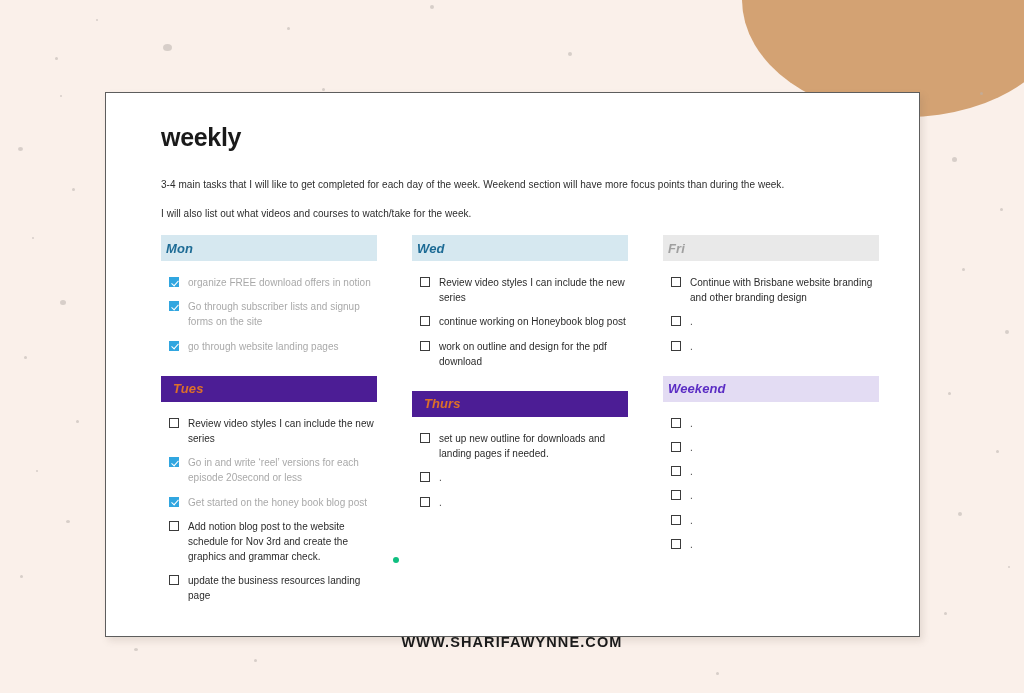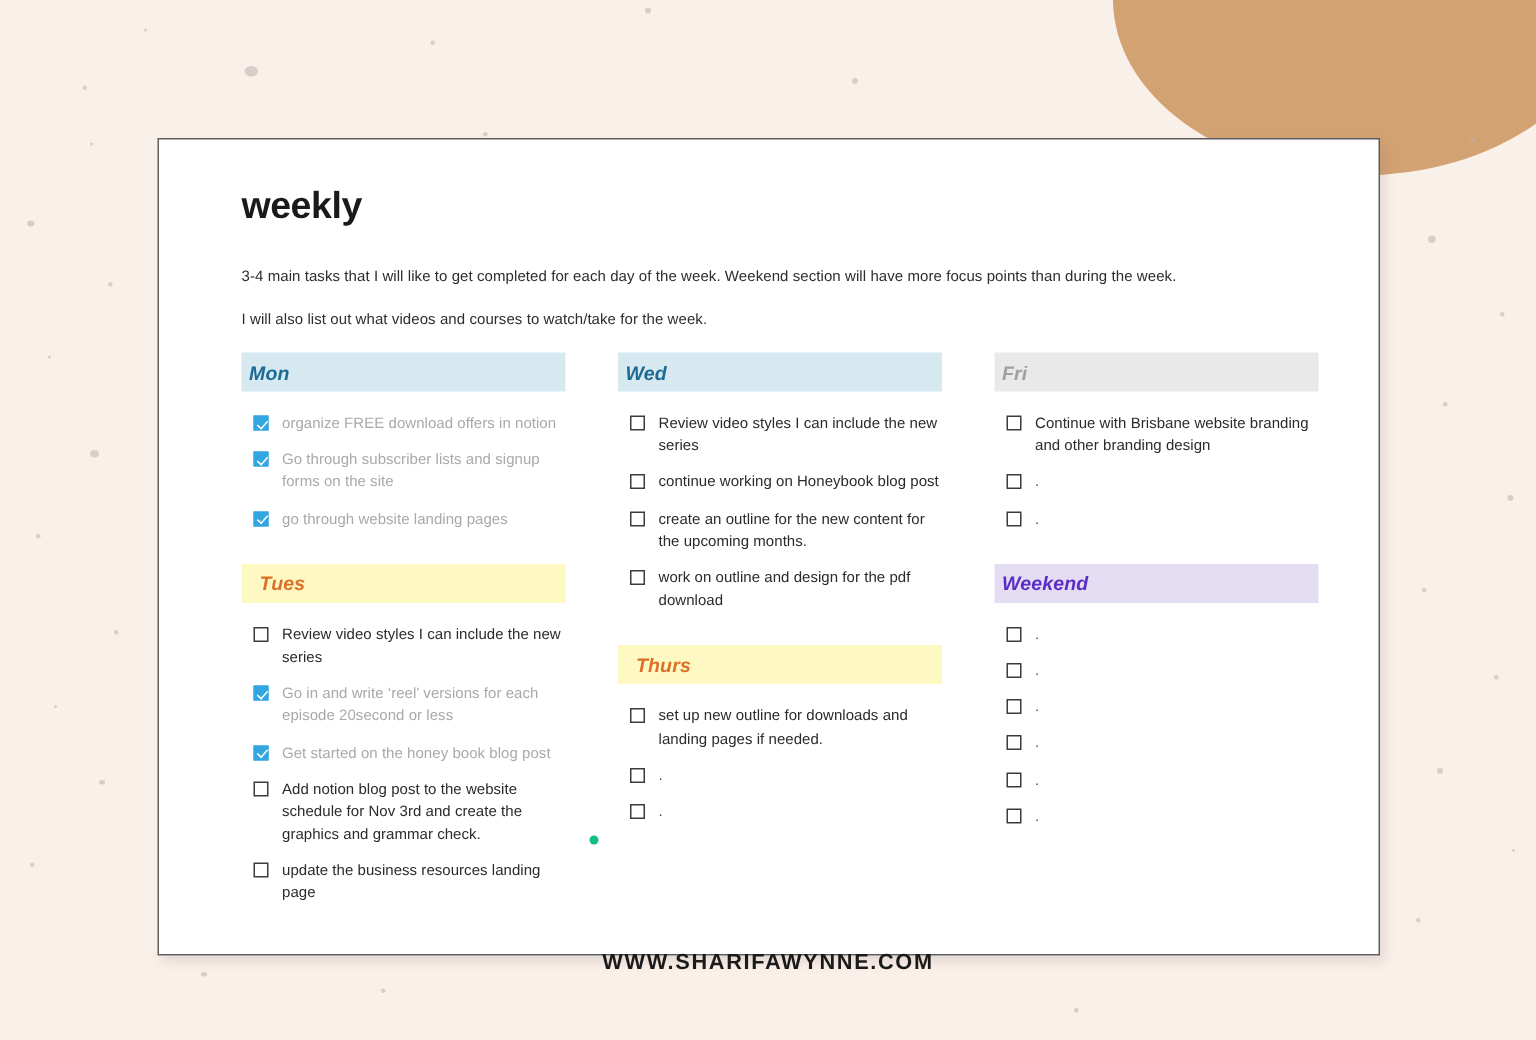--- a/index.html
+++ b/index.html
@@ -94,21 +94,21 @@
     display: flex;
     align-items: center;
     padding-left: 5px;
     font-size: 13px;
     font-weight: bold;
     letter-spacing: .1px;
     font-style: italic;
   }
 
   .hdr-mon, .hdr-wed { background: #d6e8f0; color: #1d6b95; }
-  .hdr-tues, .hdr-thurs { background: #fef9c3; color: #dd7028; padding-left: 12px; }
+  .hdr-tues, .hdr-thurs { background: #4c1d95; color: #dd7028; padding-left: 12px; }
   .hdr-fri { background: #e9e9e9; color: #a0a0a0; }
   .hdr-weekend { background: #e3dcf3; color: #5b2dc4; }
 
   .task-list { padding: 14px 0 0 8px; }
 
   .task {
     display: flex;
     align-items: flex-start;
     gap: 9px;
     margin-bottom: 9px;
@@ -273,24 +273,20 @@
               <div class="task">
                 <span class="checkbox"></span>
                 <span class="task-text">Review video styles I can include the new series</span>
               </div>
               <div class="task">
                 <span class="checkbox"></span>
                 <span class="task-text">continue working on Honeybook blog post</span>
               </div>
               <div class="task">
                 <span class="checkbox"></span>
-                <span class="task-text">create an outline for the new content for the upcoming months.</span>
-              </div>
-              <div class="task">
-                <span class="checkbox"></span>
                 <span class="task-text">work on outline and design for the pdf download</span>
               </div>
             </div>
           </div>
           <div class="section">
             <div class="section-header hdr-thurs">Thurs</div>
             <div class="task-list">
               <div class="task">
                 <span class="checkbox"></span>
                 <span class="task-text">set up new outline for downloads and landing pages if needed.</span>

